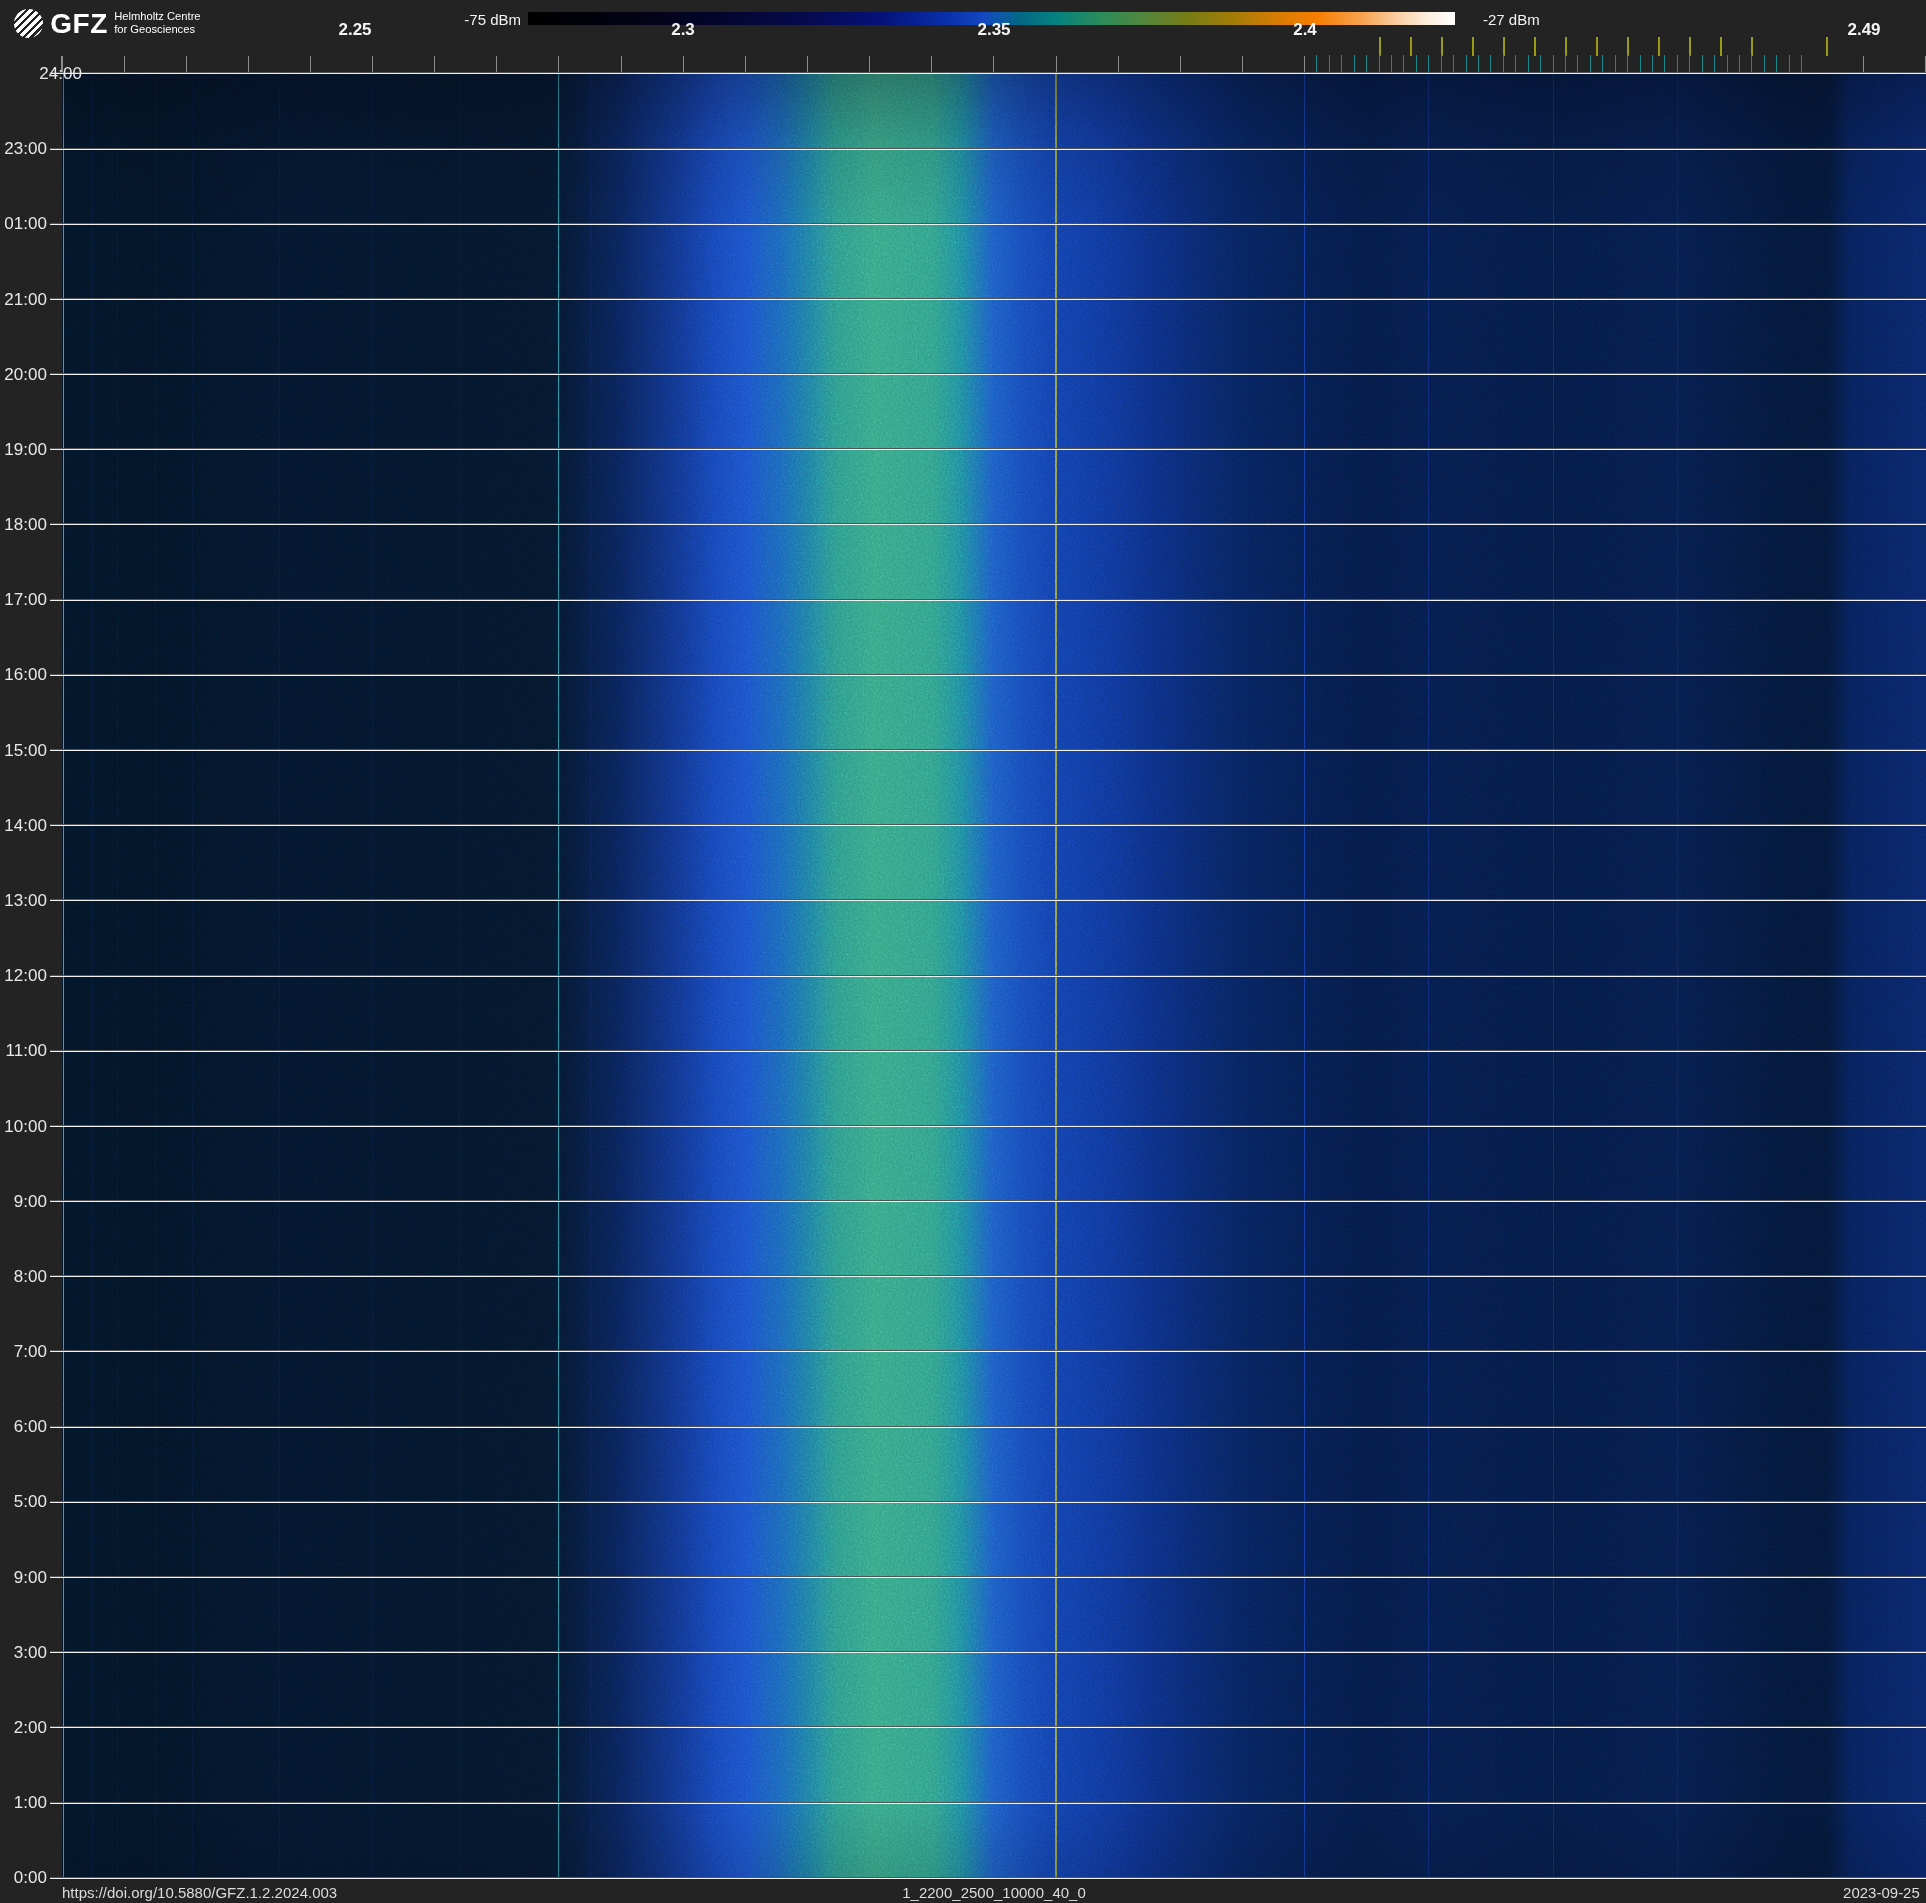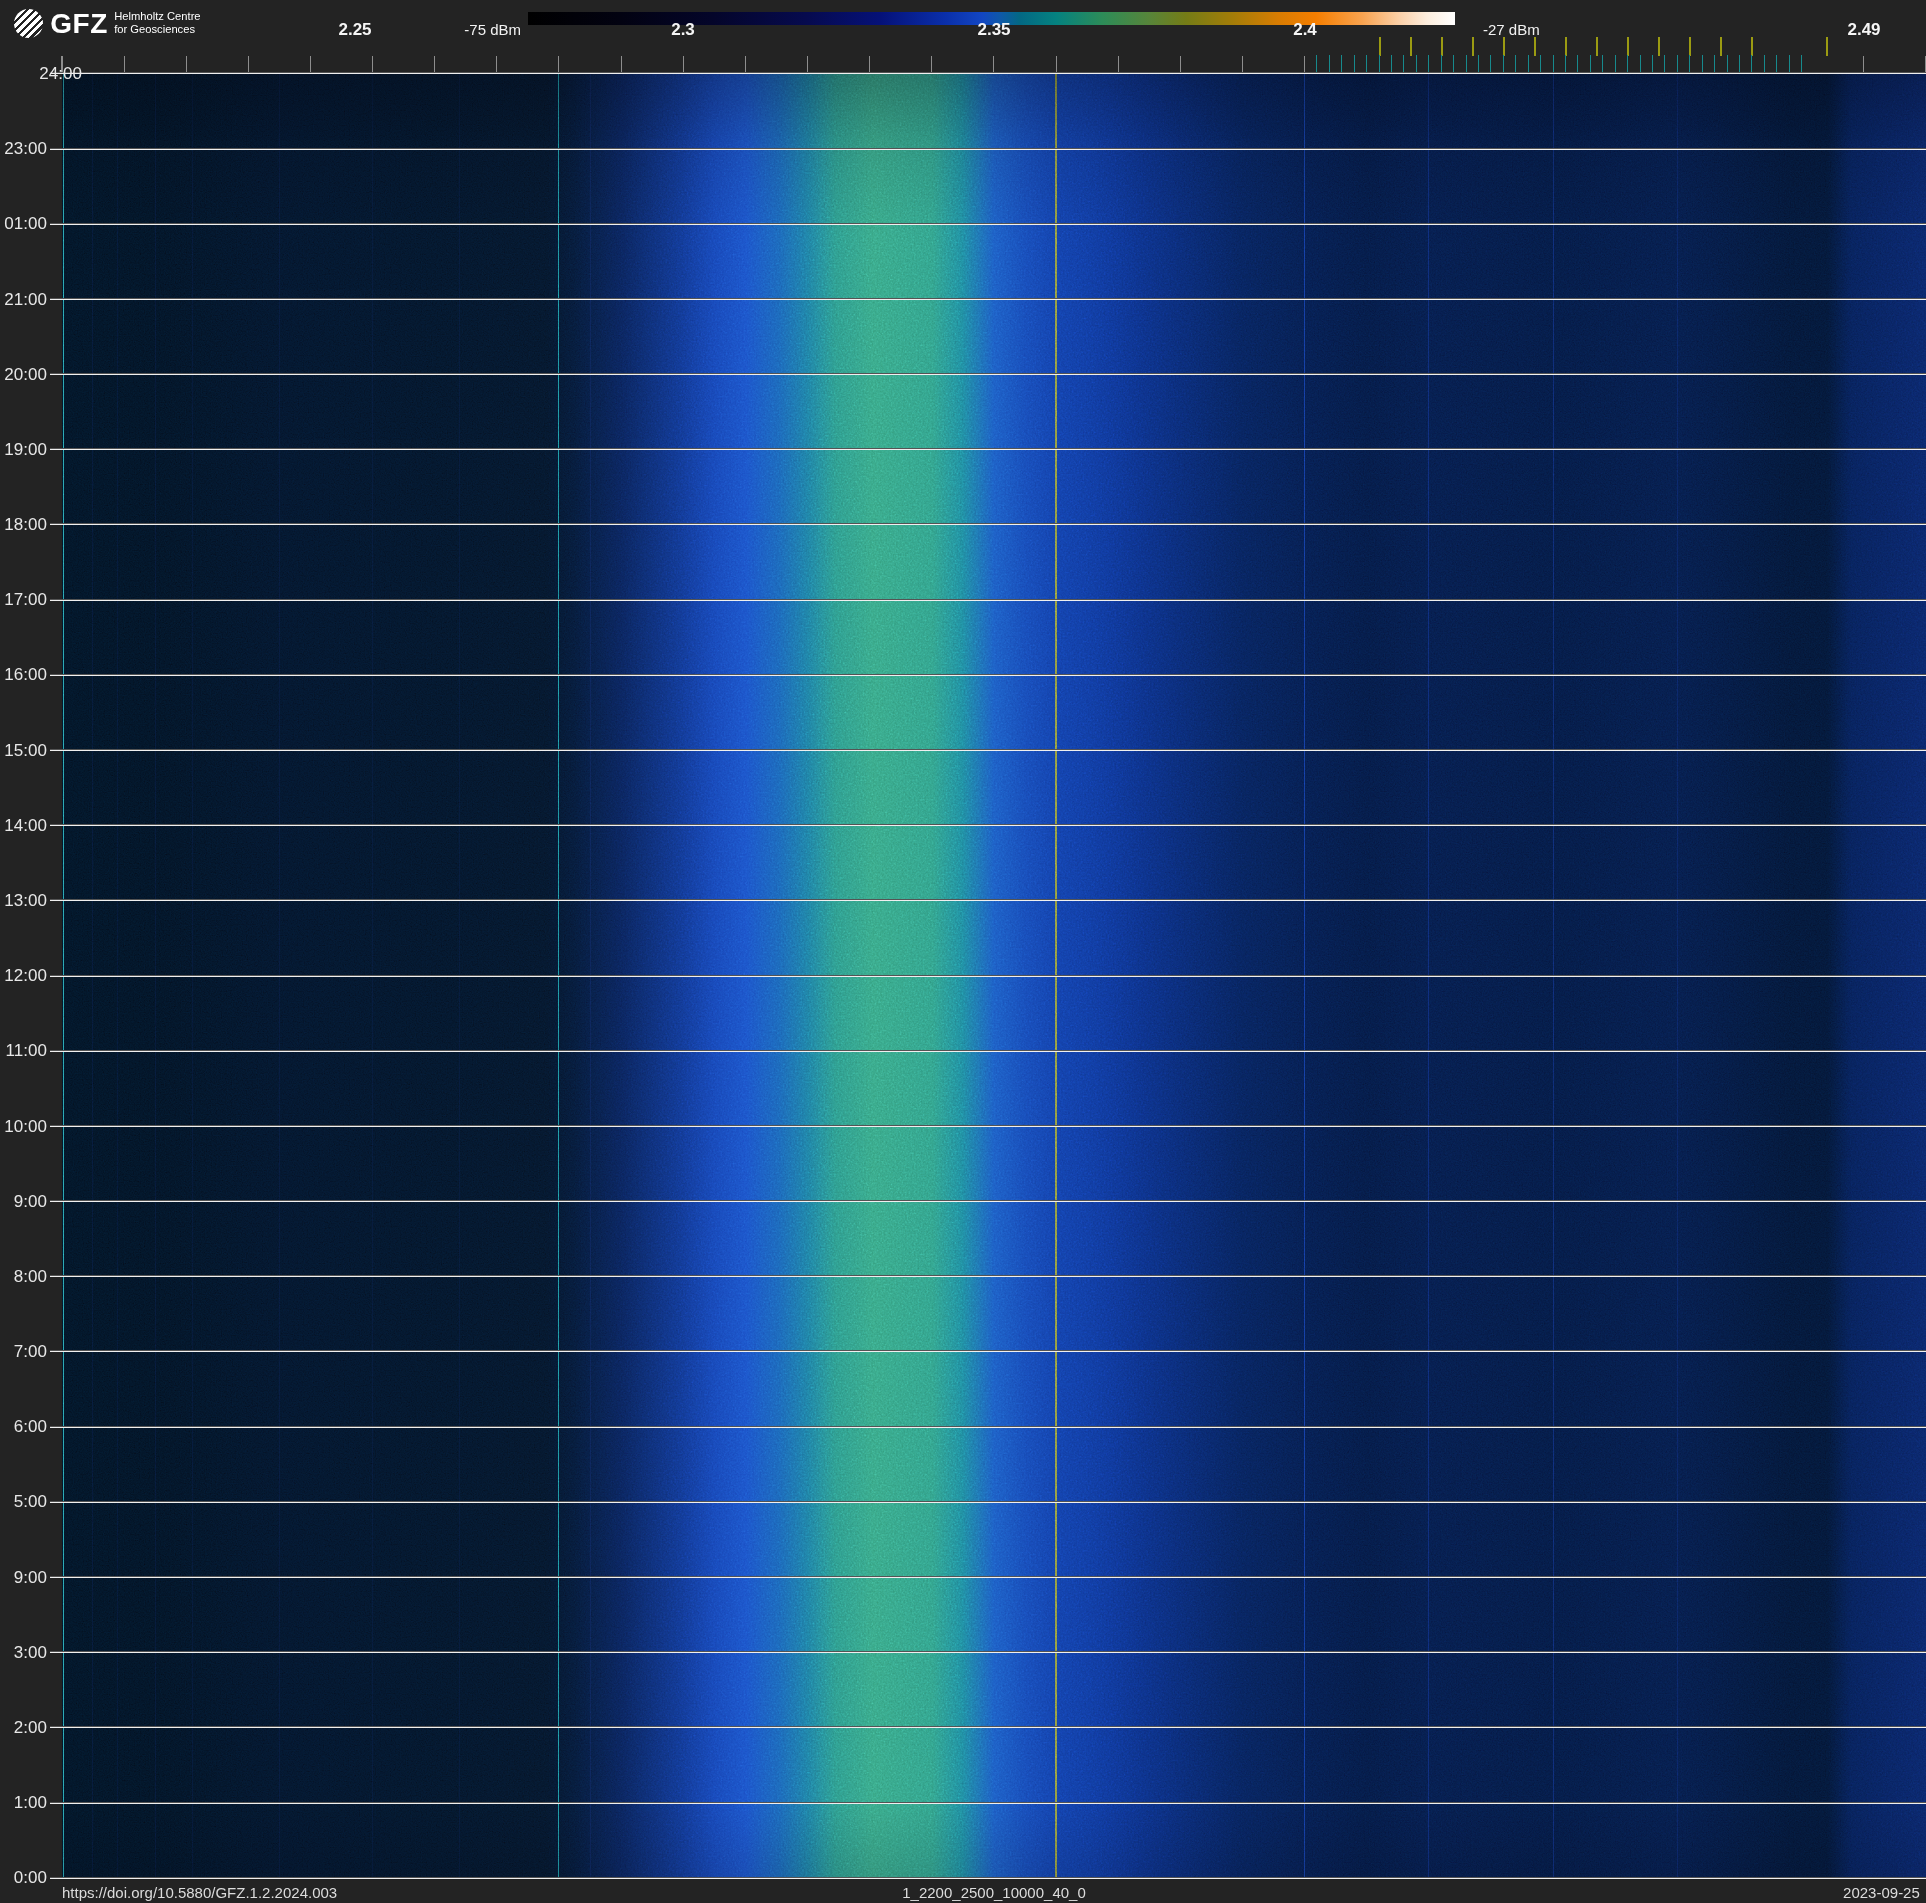--- a/index.html
+++ b/index.html
@@ -11,21 +11,21 @@
   #logo{position:absolute;left:13.7px;top:8.7px;display:flex;align-items:center;}
   #logo .globe{
     width:29px;height:29px;border-radius:50%;
     background:repeating-linear-gradient(135deg,#ffffff 0 3.1px,#232323 3.1px 5.6px);
     margin-right:7.5px;flex:0 0 auto;
   }
   #logo .gfz{font-size:28px;font-weight:bold;letter-spacing:0.6px;color:#fff;line-height:29px;margin-right:6.2px;}
   #logo .org{font-size:11.2px;line-height:13px;color:#fff;}
   
   #colorbar{position:absolute;left:528px;top:12.4px;width:927px;height:13px;}
-  .cb-label{position:absolute;top:10.6px;font-size:15px;color:#f2f2f2;white-space:nowrap;margin-top:10px;}
+  .cb-label{position:absolute;top:10.6px;font-size:15px;color:#f2f2f2;white-space:nowrap;}
   #cb-min{left:435px;width:86px;text-align:right;}
   #cb-max{left:1483px;}
   
   #freq-axis{position:absolute;left:62px;top:0;width:1864px;height:73px;}
   .tick{position:absolute;}
   .tick.gray{top:56px;height:17.4px;width:1.2px;background:#8d8d8d;}
   .tick.wifi{top:37px;height:18.6px;width:1.9px;}
   .tick.ble{top:55px;height:17px;width:1.2px;}
   .freq-label{
     position:absolute;top:20px;transform:translateX(-50%);

